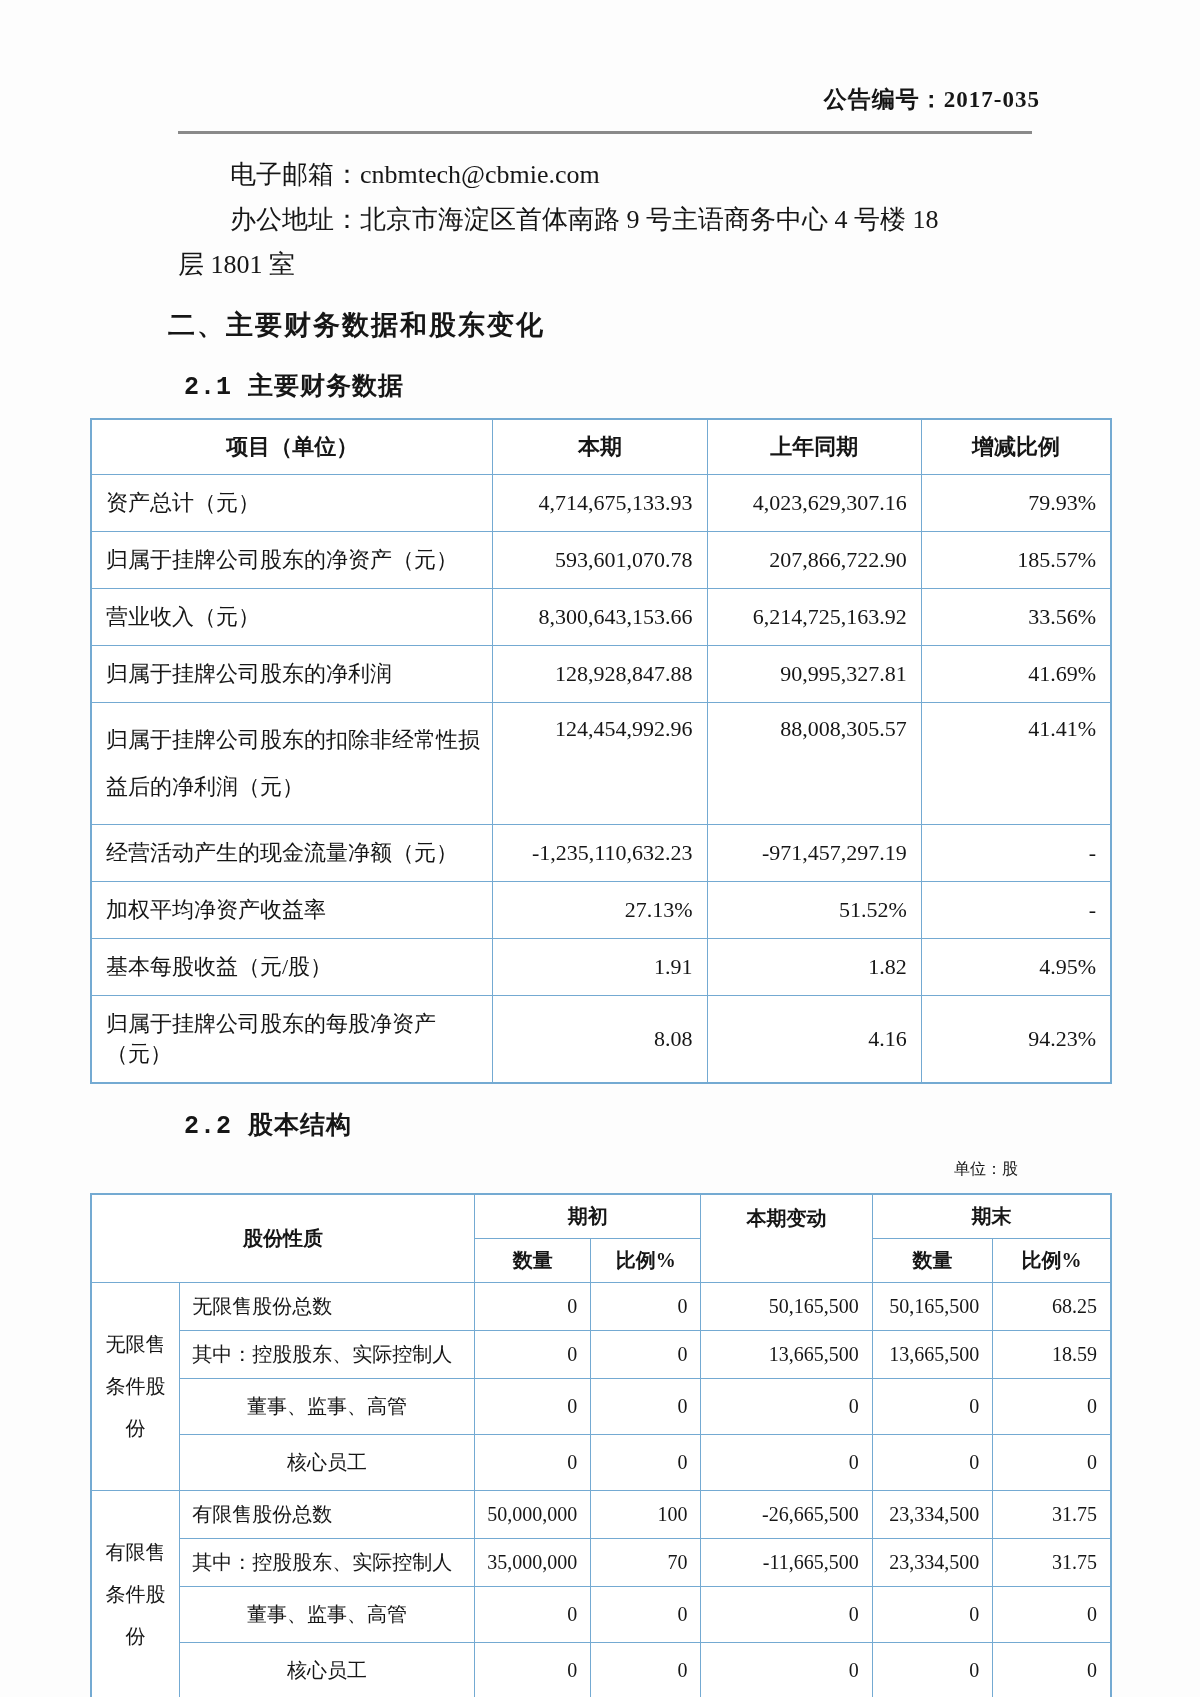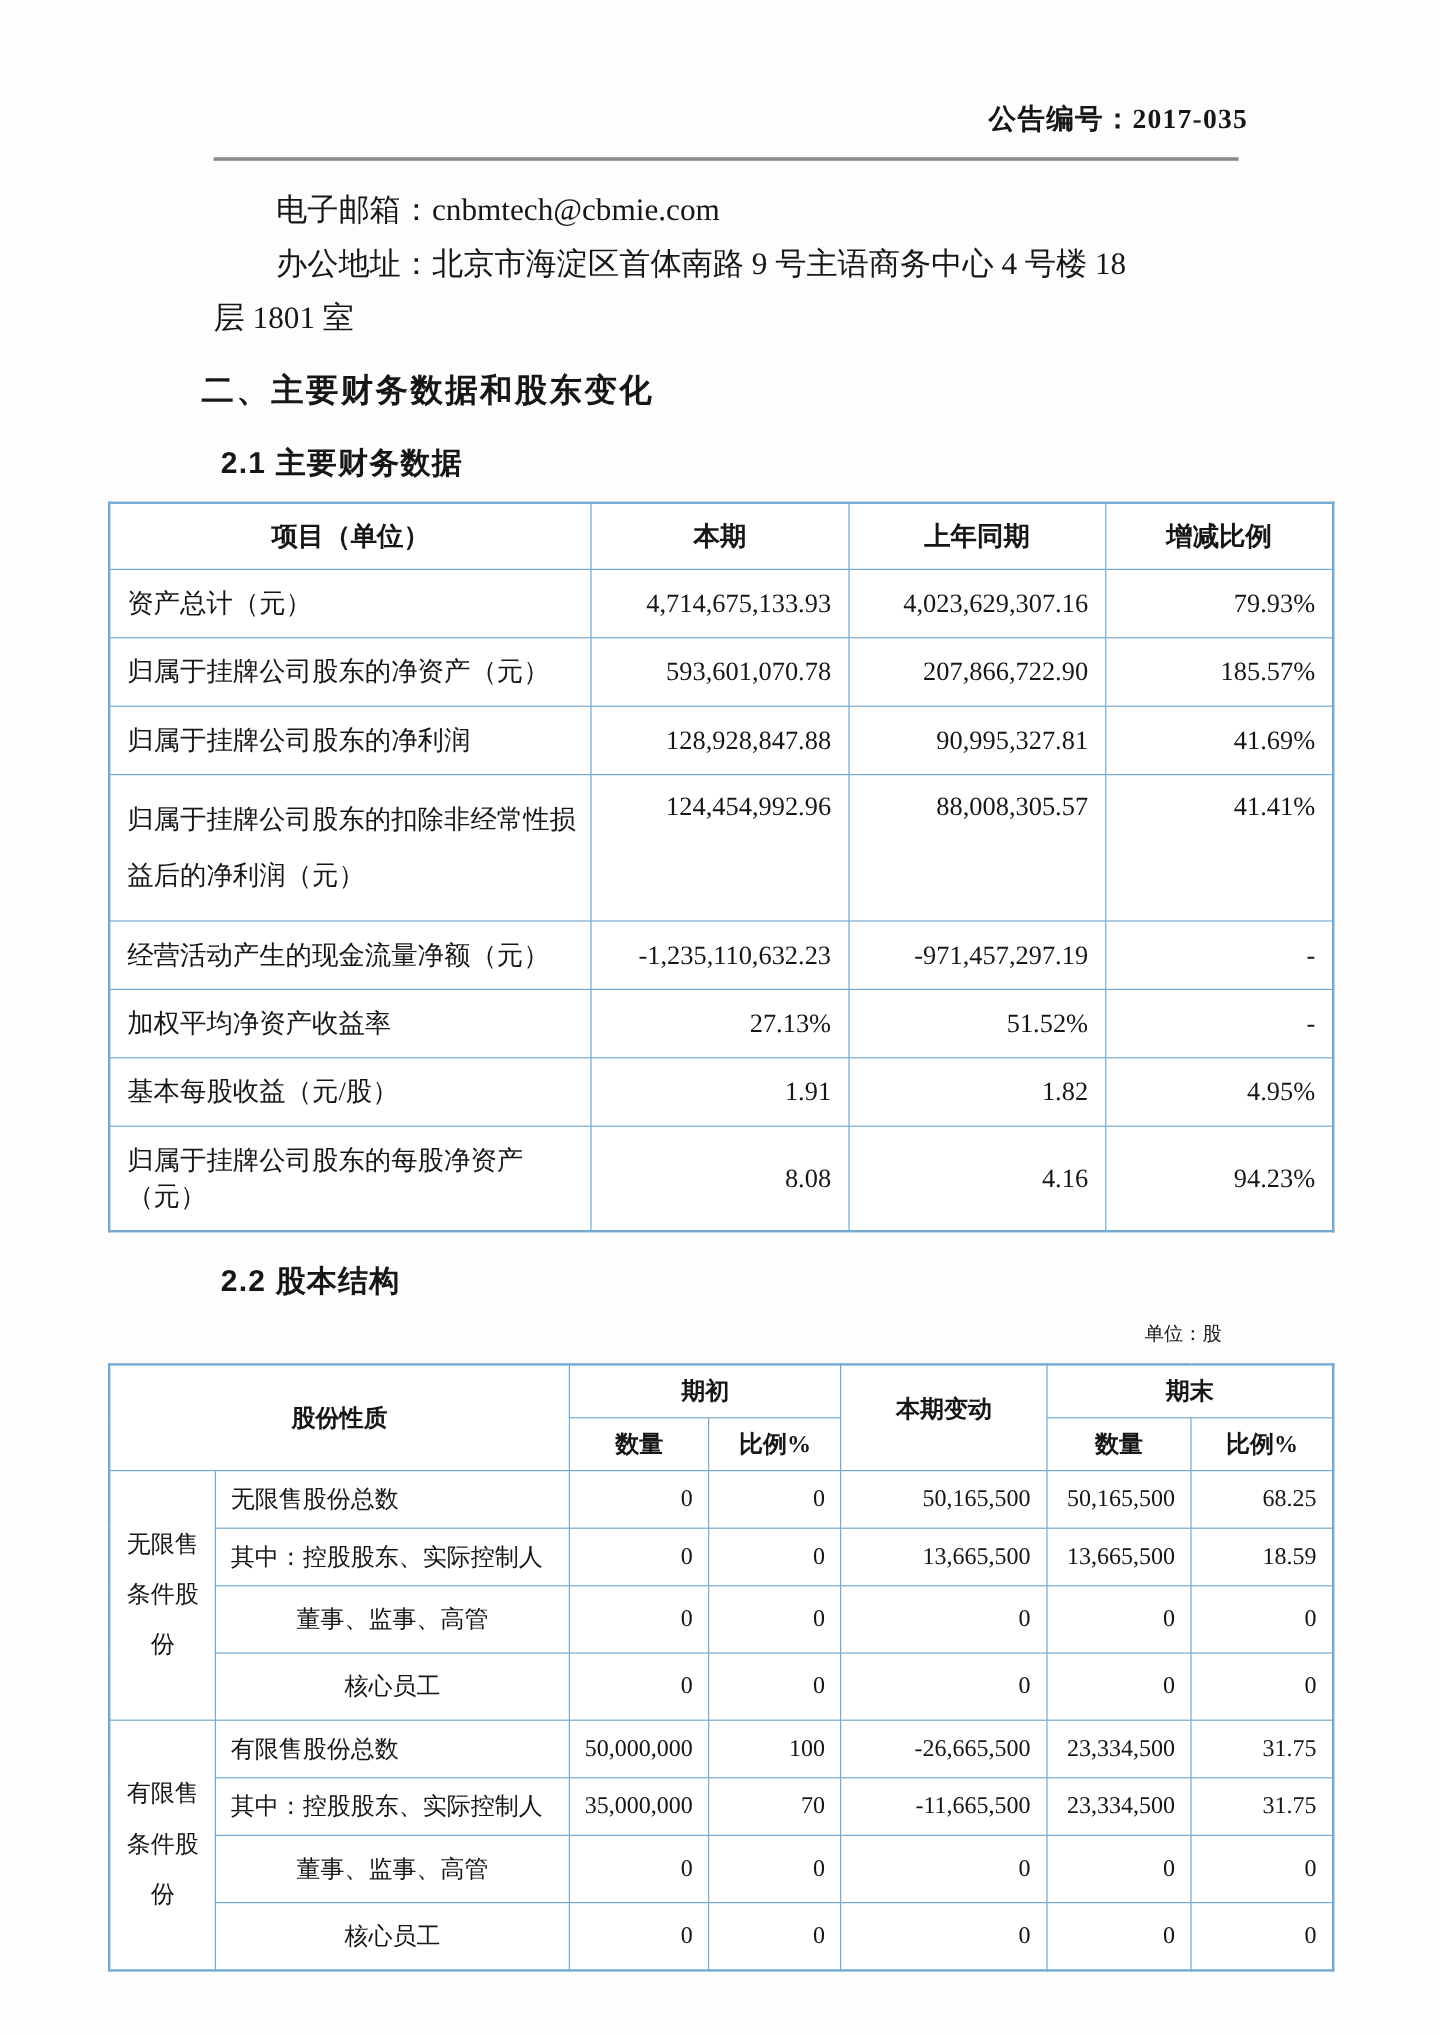--- a/index.html
+++ b/index.html
@@ -29,42 +29,42 @@
   .body-text p{margin:0;white-space:nowrap;}
   .indent{text-indent:2em;}
 
   h2.main{
     margin:20px 0 0 168px;font-size:27px;font-weight:bold;
     font-family:"Liberation Sans","DejaVu Sans",sans-serif;
     letter-spacing:2px;
   }
   h3.sub{
     margin:26px 0 0 184px;font-size:25px;font-weight:bold;
-    font-family:Liberation Sans, sans-serif;
+    font-family:Liberation Mono, monospace;
     letter-spacing:1px;
   }
 
   table{border-collapse:collapse;table-layout:fixed;background:#fff;}
   th,td{border:1px solid var(--table_border);}
 
   
   .t1{margin:16px 0 0 90px;width:1022px;font-size:22px;border:2px solid var(--table_border);}
   .t1 th{font-size:22px;font-weight:bold;padding:12px 8px;text-align:center;}
   .t1 td{padding:13px 10px;}
   .t1 td.lbl{text-align:left;padding-left:14px;}
   .t1 td.num{text-align:right;padding-right:14px;margin-top:36px;}
   .t1 tr.tall td{vertical-align:top;}
   .t1 tr.tall td.lbl{line-height:2.15;}
 
   
   h3.sub2{margin:24px 0 0 184px;}
   .unit{margin:18px 182px 13px 0;text-align:right;font-size:16px;}
   .t2{margin:0 0 0 90px;width:1022px;font-size:20px;border:2px solid var(--table_border);}
   .t2 th{font-size:20px;font-weight:bold;padding:8px 6px;}
-  .t2 th.top{vertical-align:top;padding-top:23px;}
+  .t2 th.top{vertical-align:top;padding-top:10px;}
   .t2 td{padding:10px 10px;}
   .t2 td.lbl{text-align:left;padding-left:12px;}
   .t2 td.ctr{text-align:center;}
   .t2 td.num{text-align:right;padding-right:13px;}
   .t2 td.grp{
     text-align:center;vertical-align:middle;line-height:2.1;
     padding:0 6px;word-break:break-all;
   }
   .t2 tr.tallr td{padding-top:14px;padding-bottom:14px;}
 </style>
@@ -105,20 +105,26 @@
         <td class="lbl">资产总计（元）</td>
         <td class="num">4,714,675,133.93</td>
         <td class="num">4,023,629,307.16</td>
         <td class="num">79.93%</td>
       </tr>
       <tr>
         <td class="lbl">归属于挂牌公司股东的净资产（元）</td>
         <td class="num">593,601,070.78</td>
         <td class="num">207,866,722.90</td>
         <td class="num">185.57%</td>
+      </tr>
+      <tr>
+        <td class="lbl">营业收入（元）</td>
+        <td class="num">8,300,643,153.66</td>
+        <td class="num">6,214,725,163.92</td>
+        <td class="num">33.56%</td>
       </tr>
       <tr>
         <td class="lbl">归属于挂牌公司股东的净利润</td>
         <td class="num">128,928,847.88</td>
         <td class="num">90,995,327.81</td>
         <td class="num">41.69%</td>
       </tr>
       <tr class="tall">
         <td class="lbl">归属于挂牌公司股东的扣除非经常性损益后的净利润（元）</td>
         <td class="num">124,454,992.96</td>

